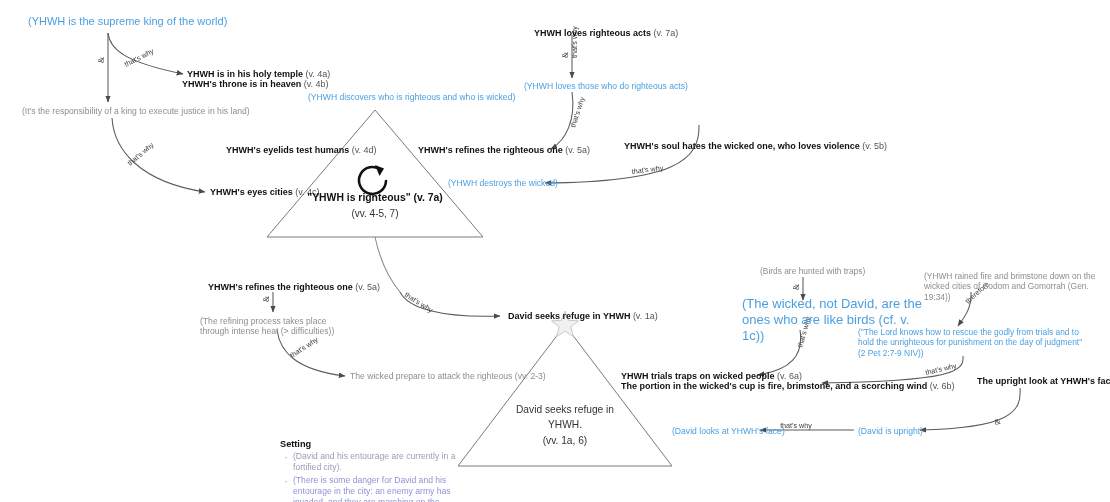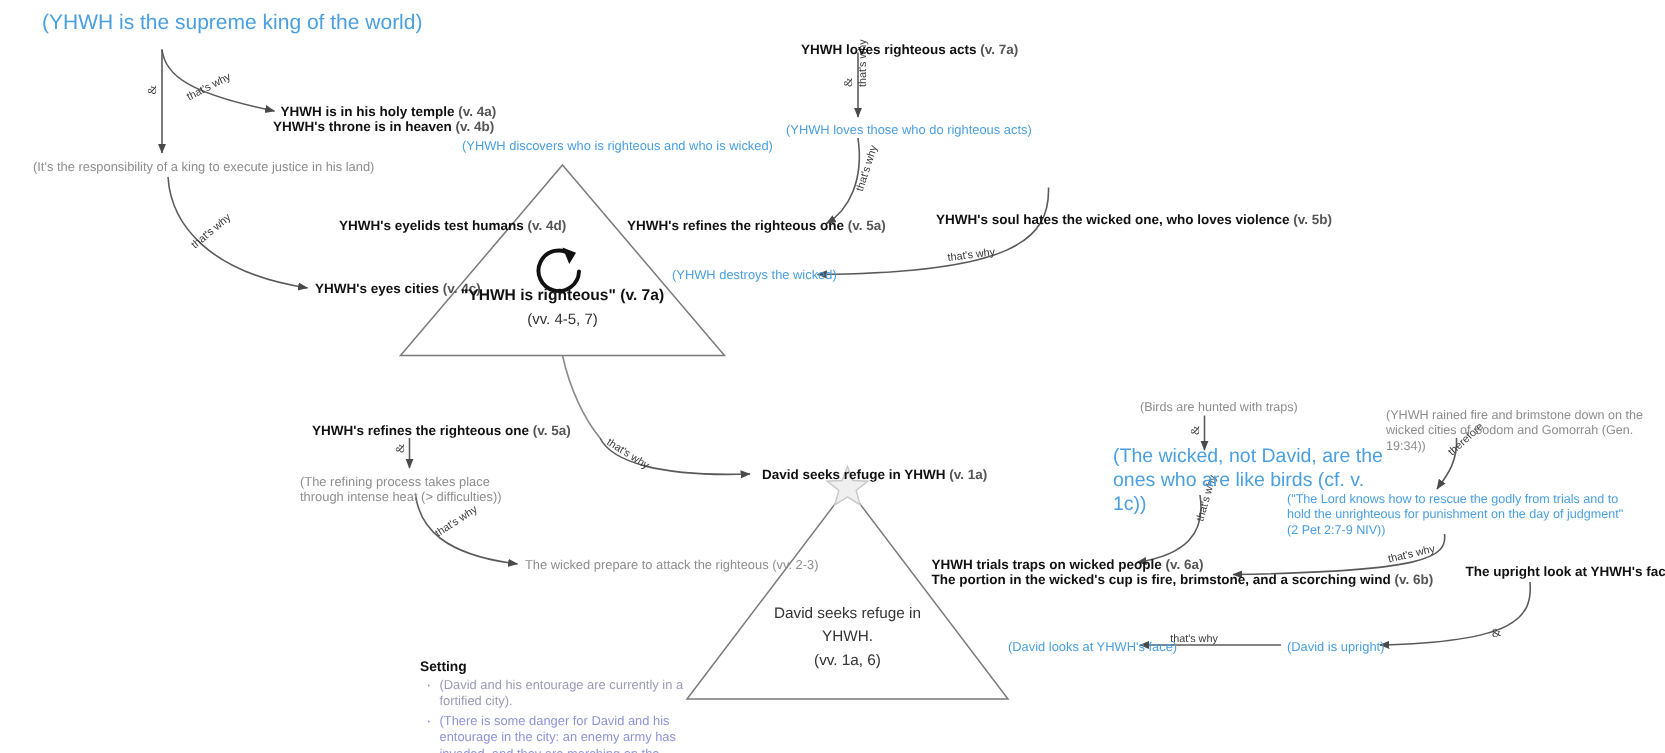--- a/index.html
+++ b/index.html
@@ -1,21 +1,21 @@
 <!DOCTYPE html>
 <html><head>
 <meta charset="utf-8">
 <style>
   html,body{margin:0;padding:0;background:#ffffff;}
   #canvas{position:relative;width:1110px;height:502px;background:#ffffff;
           font-family:"Liberation Sans", sans-serif;overflow:hidden;}
   .node{position:absolute;line-height:1.22;white-space:nowrap;}
   .wrap{white-space:normal;}
   .bold{font-weight:bold;color:#111111;}
-  .ref{font-weight:bold;color:#555555;}
+  .ref{font-weight:normal;color:#555555;}
   .blue{color:#4a9fe0;}
   .gray{color:#8d8d8d;}
   .tri-label{position:absolute;text-align:center;color:#333333;line-height:1.5;}
   svg.layer{position:absolute;left:0;top:0;width:1110px;height:502px;overflow:visible;}
   .edge{fill:none;stroke:#5a5a5a;stroke-width:1.05;}
   .edge-lt{fill:none;stroke:#8a8a8a;stroke-width:1.05;}
   .tri{fill:none;stroke:#7a7a7a;stroke-width:1;}
   .star{fill:#f0f0f0;stroke:#c9c9c9;stroke-width:1;}
   .elabel{font-family:"Liberation Sans", sans-serif;font-size:7.2px;fill:#3a3a3a;}
   .amp{font-family:"Liberation Serif", serif;font-size:8px;fill:#3a3a3a;}
@@ -94,21 +94,21 @@
     <g>
       <path d="M381,170 A13.5,13.5 0 1 0 386,181" fill="none" stroke="#111" stroke-width="2.6" stroke-linecap="round"></path>
       <path d="M375,165 L384,168.5 L379.5,176 z" fill="#111"></path>
     </g>
 
     <path class="tri" d="M565,325 L672,466 L458,466 Z"></path>
 
     <path class="star" d="M565,311 L568.6,320.3 L578.5,320.8 L570.8,327.0 L573.4,336.6 L565,331.2 L556.6,336.6 L559.2,327.0 L551.5,320.8 L561.4,320.3 Z"></path>
   </svg>
 
-  <div class="node blue" style="left:28px;top:6px;font-size:14px;">(YHWH is the supreme king of the world)</div>
+  <div class="node blue" style="left:28px;top:15px;font-size:11px;">(YHWH is the supreme king of the world)</div>
 
   <div class="node" style="left:187px;top:69px;font-size:9px;">
     <span class="bold">YHWH is in his holy temple</span><span class="ref"> (v. 4a)</span>
   </div>
 
   <div class="node" style="left:182px;top:79px;font-size:9px;">
     <span class="bold">YHWH's throne is in heaven</span><span class="ref"> (v. 4b)</span>
   </div>
 
   <div class="node gray" style="left:22px;top:106px;font-size:8.6px;">(It's the responsibility of a king to execute justice in his land)</div>

